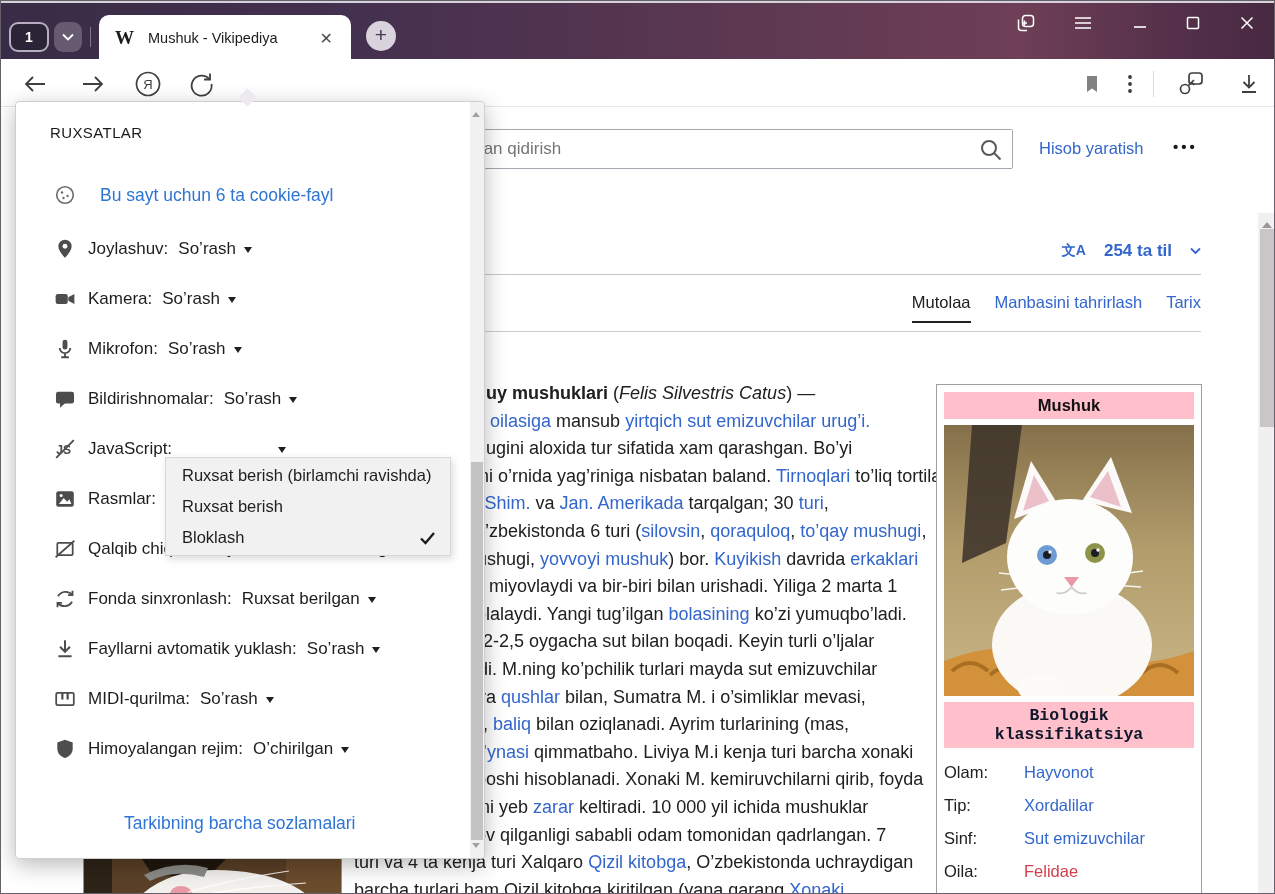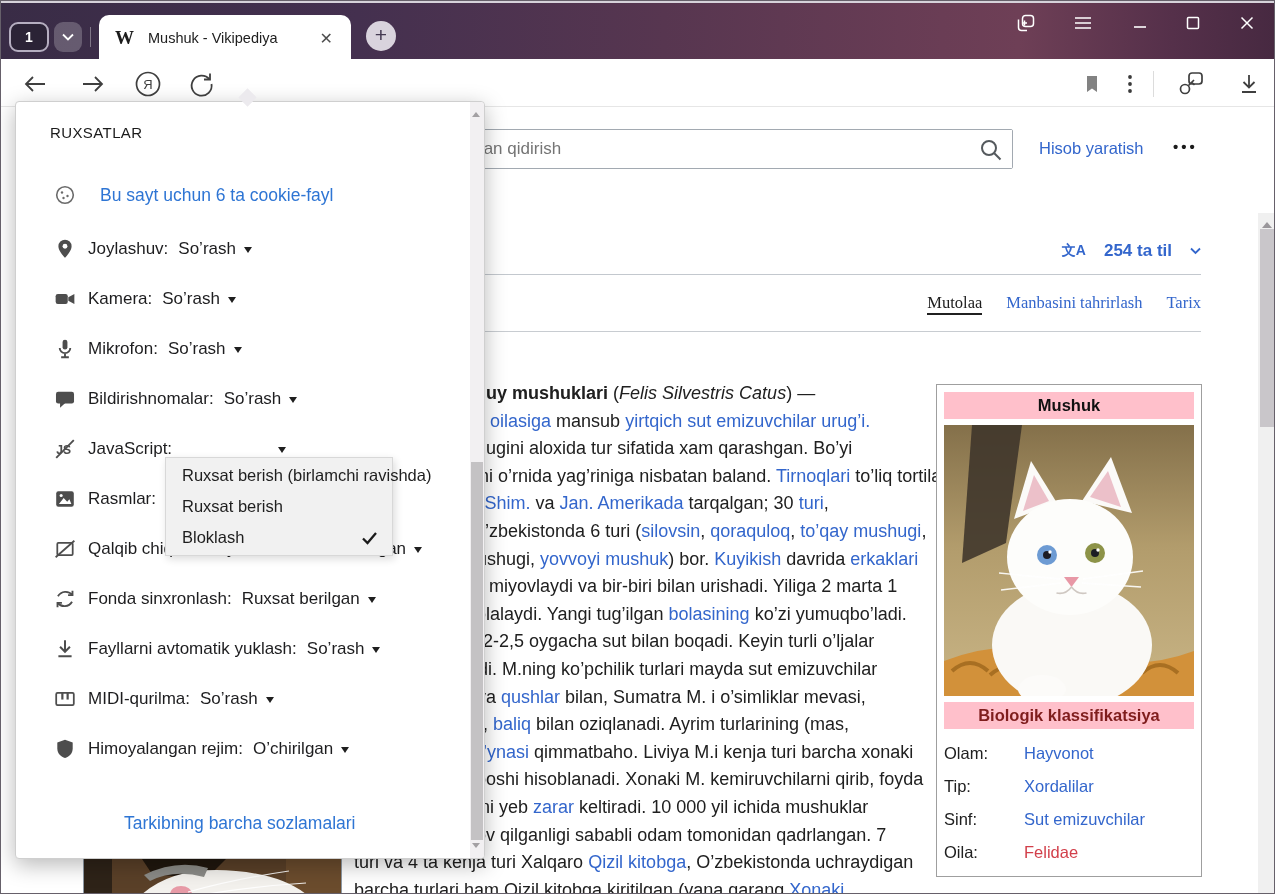--- a/index.html
+++ b/index.html
@@ -39,30 +39,30 @@
   #searchBox input{position:absolute;left:0;top:0;width:100%;height:100%;border:none;outline:none;
     padding:0 40px 0 10px;font-size:17px;color:#222;}
   #searchBox input::placeholder{color:#757575;opacity:1;}
   #searchIcon{position:absolute;right:8px;top:7px;}
   #createAccount{position:absolute;left:1038px;top:32px;font-size:16.5px;color:#3366cc;white-space:nowrap;}
   #moreDots{position:absolute;left:1172px;top:31px;font-size:15px;letter-spacing:3px;color:#1b1b1b;font-weight:bold;}
   #langSel{position:absolute;right:75px;top:134px;display:flex;align-items:center;gap:18px;
     color:#3366cc;font-weight:bold;font-size:17px;}
   #h1line{position:absolute;left:353px;top:167px;width:847px;height:1px;background:#c3c8ce;}
   #wikiTabs{position:absolute;right:75px;top:186px;display:flex;gap:24px;font-size:16.5px;}
-  #wikiTabs .wtab{color:#3366cc;font-family:Liberation Serif, serif;}
+  #wikiTabs .wtab{padding-bottom:9px;color:#3366cc;}
   #wikiTabs .wtab.active{color:#202020;border-bottom:2px solid #202020;}
   #tabsLine{position:absolute;left:353px;top:224px;width:847px;height:1px;background:#c8ccd1;}
   
   .art-line{position:absolute;left:353px;width:585px;font-size:18px;color:#202020;white-space:nowrap;line-height:27px;}
   .art-line .b{font-weight:bold;} .art-line .i{font-style:italic;} .art-line .lnk{color:#3366cc;}
   
   #infobox{position:absolute;left:935px;top:277px;width:266px;border:1px solid #9f9f9f;background:#fff;padding:7px;}
   .pinkbar{background:#ffc0cb;text-align:center;font-weight:bold;font-size:16.5px;padding:4px 12px;color:#111;}
-  .pinkbar.section{color:#7f1d1d;}
+  .pinkbar.section{color:#0f172a;font-family:Liberation Mono, monospace;}
   #kittenImg{display:block;width:250px;height:271px;margin:6px 0;}
   #taxTable{margin-top:8px;font-size:16.5px;}
   .taxrow{display:flex;height:33px;align-items:center;}
   .taxrow .tl{width:80px;color:#202020;} 
   .taxrow .tv.blue{color:#3366cc;} .taxrow .tv.red{color:#d23f4a;}
   
   #thumb{position:absolute;left:82px;top:751px;width:259px;height:60px;border:1px solid #8f9aa5;overflow:hidden;}
   
   #pageScroll{position:absolute;right:0;top:106px;width:18px;height:788px;background:#f0f0f0;}
   #pageScroll .thumb{position:absolute;left:2px;top:16px;width:14px;height:198px;background:#c9c6ca;}
@@ -80,21 +80,21 @@
   .perm-label{margin-right:10px;white-space:nowrap;}
   .perm-value{white-space:nowrap;}
   .perm-value:empty{display:inline-block;min-width:88px;}
   .caret{width:0;height:0;border:4.5px solid transparent;border-top:6px solid #1f1f1f;margin-left:8px;transform:translateY(3px);}
   #panelFooter{position:absolute;left:64px;top:711px;font-size:17.5px;color:#2e75d4;margin-left:44px;}
   #panelScroll{position:absolute;right:0;top:0;width:14px;height:100%;background:#f2f0f2;border-radius:0 4px 4px 0;}
   #panelScroll .thumb{position:absolute;left:1px;top:360px;width:12px;height:378px;background:#c4c2c4;}
   #panelScroll .arr-up{left:2px;top:6px;border-width:4px;border-bottom-width:5px;border-bottom-color:#a3a0a3;}
   #panelScroll .arr-dn{left:2px;bottom:6px;border-width:4px;border-top-width:5px;border-top-color:#a3a0a3;}
   
-  #jsDropdown{position:absolute;left:149px;top:355px;width:228px;background:#f1f1f1;border:1px solid #d8d8d8;
+  #jsDropdown{position:absolute;left:149px;top:355px;width:286px;background:#f1f1f1;border:1px solid #d8d8d8;
     box-shadow:2px 3px 8px rgba(0,0,0,.14);z-index:35;padding:2px 0;}
   .dd-item{height:31px;line-height:31px;padding:0 14px 0 16px;font-size:16.5px;color:#1e1e1e;
     display:flex;justify-content:space-between;align-items:center;white-space:nowrap;}
   svg{display:block;}
 </style>
 </head>
 <body>
 
 <div id="window">
 

